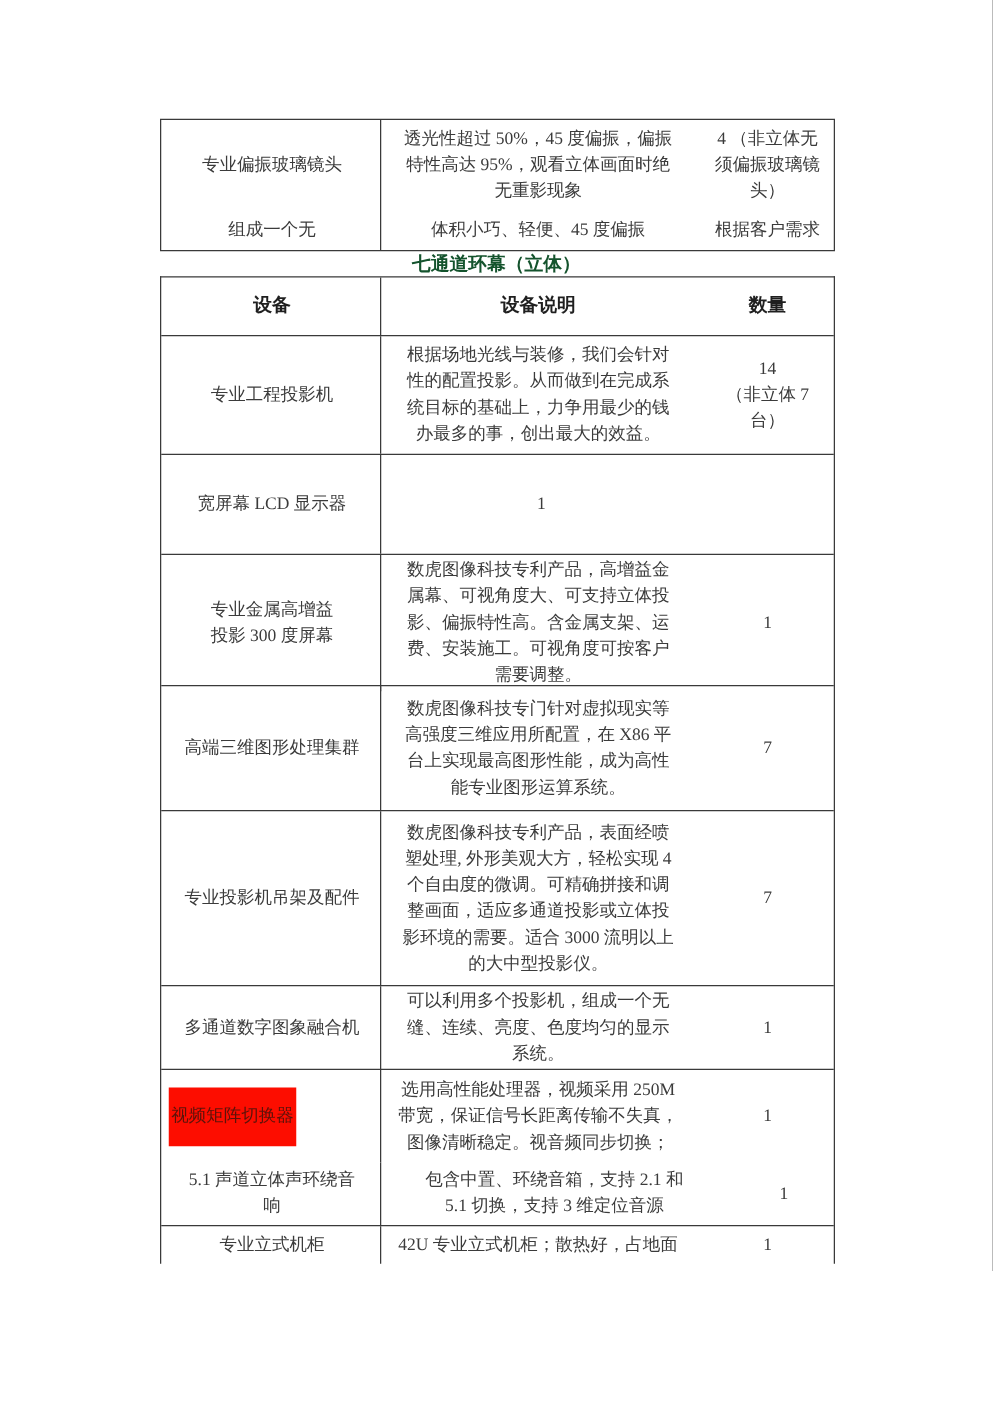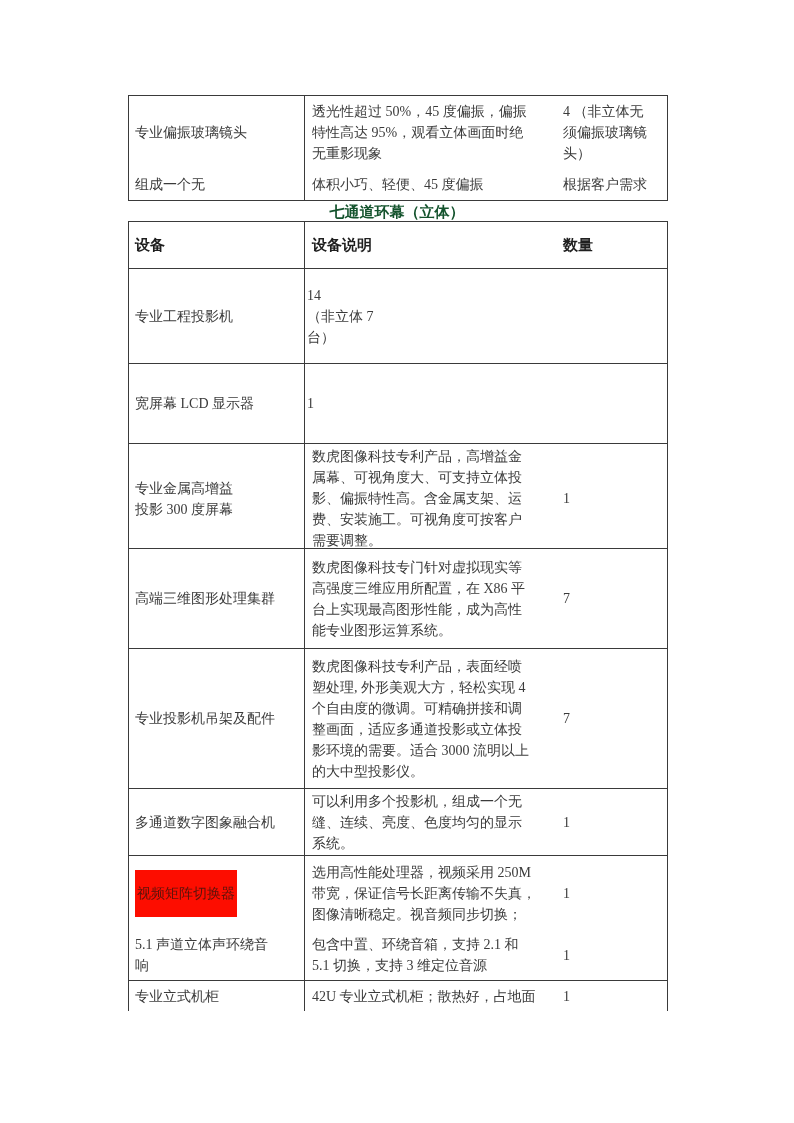--- a/index.html
+++ b/index.html
@@ -27,20 +27,21 @@
   }
   .t-row.bordered{border-bottom:1px solid #3a3a3a;}
   .cell{
     box-sizing:border-box;
     font-size:14px;
     line-height:21px;
     white-space:pre-line;
     display:flex;
     flex-direction:column;
     justify-content:center;
+    text-align:center;
   }
   .cell.device{border-right:1px solid #3a3a3a;padding:2px 4px 2px 6px;}
   .cell.desc{padding:2px 12px 2px 7px;}
   .cell.qty{padding:2px 2px 2px 2px;}
   .cell.top-align{justify-content:flex-start;padding-top:5px;}
   .hdr .cell{font-weight:bold;font-size:15px;color:#1f1f1f;white-space:nowrap;}
   .section-heading{
     position:absolute;
     left:0;right:0;
     text-align:center;
@@ -83,20 +84,24 @@
   <div class="doc-table" style="top:221px;">
 
     <div class="t-row hdr bordered" style="height:47px;">
       <div class="cell device">设备</div>
       <div class="cell desc">设备说明</div>
       <div class="cell qty">数量</div>
     </div>
 
     <div class="t-row bordered" style="height:95px;">
       <div class="cell device">专业工程投影机</div>
+      <div class="cell desc">根据场地光线与装修，我们会针对
+性的配置投影。从而做到在完成系
+统目标的基础上，力争用最少的钱
+办最多的事，创出最大的效益。</div>
       <div class="cell qty">14
 （非立体 7
 台）</div>
     </div>
 
     <div class="t-row bordered" style="height:80px;">
       <div class="cell device">宽屏幕 LCD 显示器</div>
       <div class="cell qty">1</div>
     </div>
 
@@ -142,21 +147,21 @@
     <div class="t-row" style="height:74px;">
       <div class="cell device">
         <span class="hl">视频矩阵切换器</span>
       </div>
       <div class="cell desc">选用高性能处理器，视频采用 250M
 带宽，保证信号长距离传输不失真，
 图像清晰稳定。视音频同步切换；</div>
       <div class="cell qty">1</div>
     </div>
 
-    <div class="t-row bordered" style="height:51px;">
+    <div class="t-row bordered" style="height:51px;gap:13px;">
       <div class="cell device">5.1 声道立体声环绕音
 响</div>
       <div class="cell desc">包含中置、环绕音箱，支持 2.1 和
 5.1 切换，支持 3 维定位音源</div>
       <div class="cell qty">1</div>
     </div>
 
     <div class="t-row" style="height:30px;">
       <div class="cell device">专业立式机柜</div>
       <div class="cell desc">42U 专业立式机柜；散热好，占地面</div>

